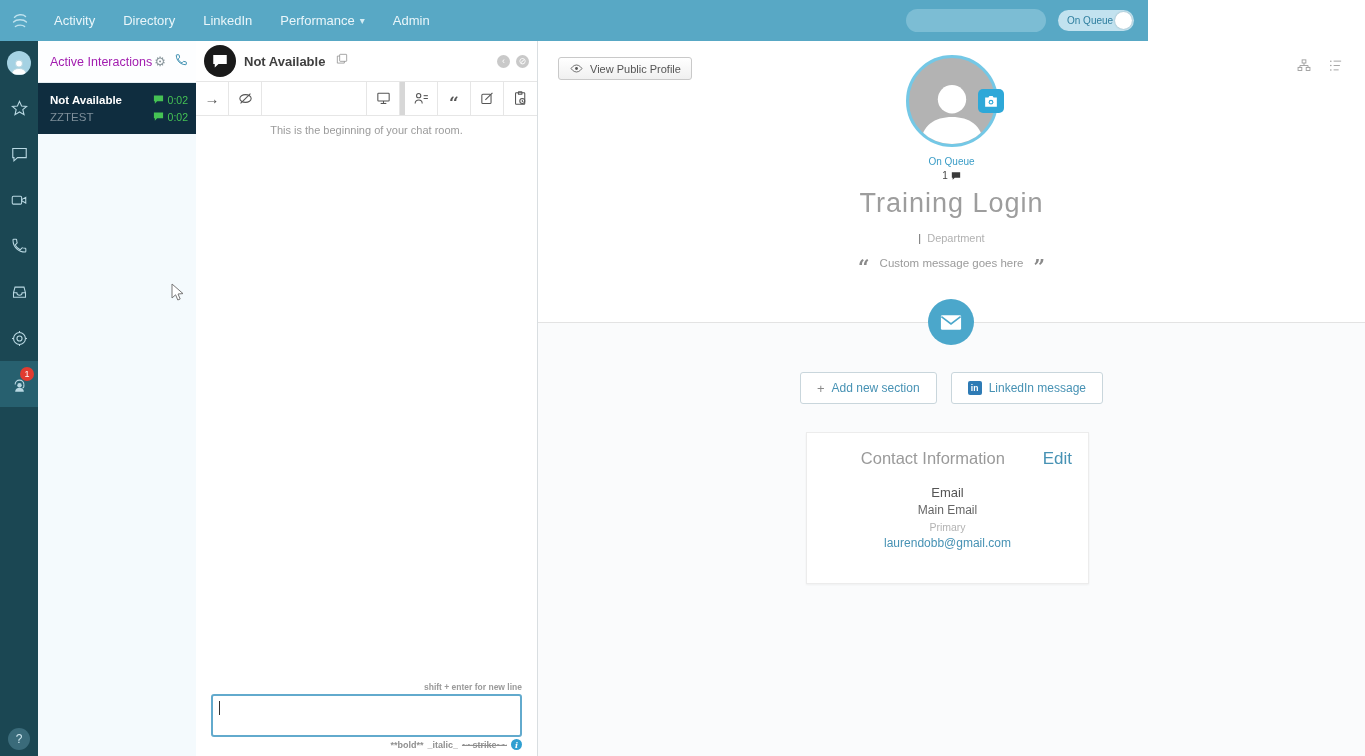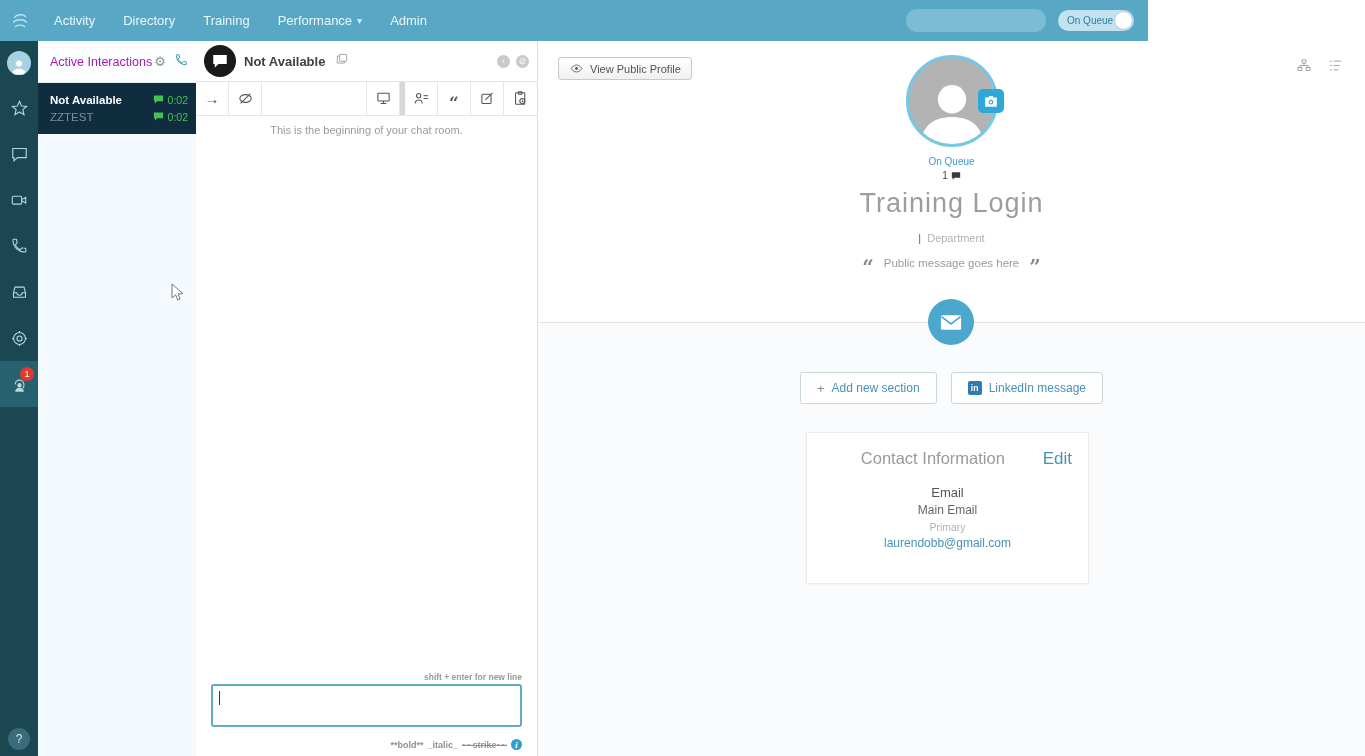--- a/index.html
+++ b/index.html
@@ -57,21 +57,21 @@
   .tb-div { width:5px; background:#d7d7d7; }
   .tb-quote { font-family:"DejaVu Serif", serif; font-weight:bold; font-size:17px; color:#555; line-height:0; padding-top:8px; }
   .chat-body { flex:1; padding-top:8px; text-align:center; }
   .chat-intro { font-size:11px; color:#9b9b9b; }
   .chat-foot { padding:0 15px 6px; }
   .hint-top { text-align:right; font-size:8.5px; color:#9a9a9a; font-weight:bold; margin-bottom:2px; }
   .msg-box { position:relative; height:43px; border:2px solid #62aacd; border-radius:3px; background:#fff; }
   .msg-box textarea { width:100%; height:100%; border:none; outline:none; resize:none; font-family:"Liberation Sans", sans-serif; font-size:12px; padding:4px 6px; background:transparent; }
   .caret { position:absolute; left:6px; top:5px; width:1px; height:14px; background:#333; animation:blink 1s step-end infinite; pointer-events:none; }
   @keyframes blink { 50% { opacity:0; } }
-  .hint-bottom { display:flex; justify-content:flex-end; align-items:center; gap:4px; font-size:9px; color:#8f8f8f; font-weight:bold; margin-top:12px; }
+  .hint-bottom { display:flex; justify-content:flex-end; align-items:center; gap:4px; font-size:9px; color:#8f8f8f; font-weight:bold; margin-top:2px; }
   .hint-strike { text-decoration:line-through; }
   .info-dot { width:11px; height:11px; border-radius:50%; background:#2f9fd1; color:#fff; font-size:8px; font-style:italic; font-family:"DejaVu Serif", serif; display:flex; align-items:center; justify-content:center; cursor:pointer; }
 
   
   .main { position:absolute; left:538px; top:41px; width:827px; height:715px; background:#fff; }
   .main-lower { position:absolute; left:0; top:281px; width:827px; height:434px; background:#fafbfc; border-top:1px solid #e3e3e3; }
   .vpp-btn { position:absolute; left:20px; top:16px; height:23px; display:flex; align-items:center; gap:6px; padding:0 10px; background:linear-gradient(#fff,#f0f0f0); border:1px solid #c9c9c9; border-radius:3px; font-size:11px; color:#555; cursor:pointer; }
   .vpp-btn svg { stroke:#555; fill:none; stroke-width:1.5; }
   .corner-icons { position:absolute; right:22px; top:17px; display:flex; gap:16px; }
   .corner-icons .cicon { cursor:pointer; }
@@ -116,21 +116,21 @@
         <path d="M7 18c3-2 8-2 10 0" stroke="#bfe2ee" stroke-width="1.6" fill="none" stroke-linecap="round"></path>
       </svg>
     </div>
     <div class="nav-item">
         <span>Activity</span>
       </div>
     <div class="nav-item">
         <span>Directory</span>
       </div>
     <div class="nav-item">
-        <span>Training</span>
+        <span>LinkedIn</span>
       </div>
     <div class="nav-item">
       <span>Performance</span>
       <span class="nav-caret">▾</span>
     </div>
     <div class="nav-item">
         <span>Admin</span>
       </div>
 
     <div class="topbar-right">
@@ -381,21 +381,21 @@
         <svg width="10" height="10" viewBox="0 0 24 24">
           <path d="M2 3h20v13H9l-5 5v-5H2z" fill="#3a3a3a"></path>
         </svg>
       </div>
       <div class="pname">Training Login</div>
       <div class="pdept">
         <span class="pipe">|</span><span>Department</span>
       </div>
       <div class="pquote">
         <span class="q-glyph">“</span>
-        <span>Public message goes here</span>
+        <span>Custom message goes here</span>
         <span class="q-glyph">”</span>
       </div>
     </div>
 
     <div class="mail-fab">
       <svg width="22" height="17" viewBox="0 0 24 18">
         <rect x="1" y="1" width="22" height="16" rx="1.5" fill="#fff"></rect>
         <path d="M1.5 2.5 12 10.5 22.5 2.5" fill="none" stroke="#4ba7cb" stroke-width="1.8"></path>
       </svg>
     </div>

